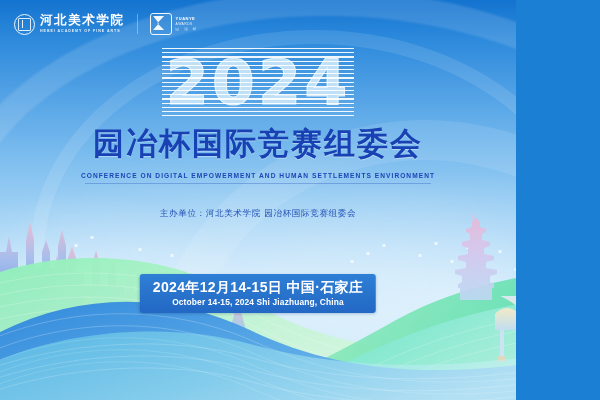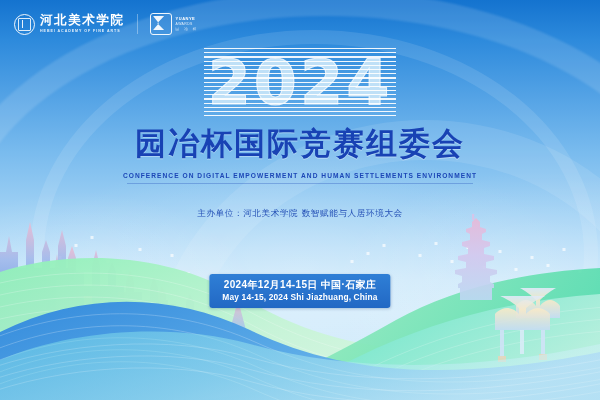--- a/index.html
+++ b/index.html
@@ -2,21 +2,21 @@
 <html><head>
 <meta charset="utf-8">
 <style>
   html,body{margin:0;padding:0;}
   body{
     width:600px;height:400px;overflow:hidden;
     font-family:"Liberation Sans","DejaVu Sans",sans-serif;
     background:#1b7fd4;
   }
   #poster{
-    position:relative;width:600px;height:400px;overflow:hidden;
+    position:relative;width:516px;height:400px;overflow:hidden;
     background:linear-gradient(180deg,
       #1473cf 0%,
       #2d8adc 10%,
       #4e9fe4 22%,
       #79bbee 38%,
       #9ed0f4 52%,
       #b6ddf8 62%,
       #c7e6fa 70%,
       #cfeafb 78%,
       #cfe9fa 100%);
@@ -140,21 +140,21 @@
 
   
   .date-badge{
     position:absolute;left:50%;transform:translateX(-50%);top:274px;z-index:35;
     background:linear-gradient(180deg,#2f7fd6 0%,#2268c4 100%);
     border-radius:3px;
     padding:4px 13px 5px 13px;
     text-align:center;color:#ffffff;
     box-shadow:0 1px 3px rgba(10,50,110,0.25);
   }
-  .date-cn{font-size:10px;font-weight:700;letter-spacing:.35px;line-height:1.35;white-space:nowrap;}
+  .date-cn{font-size:14px;font-weight:700;letter-spacing:.35px;line-height:1.35;white-space:nowrap;}
   .date-en{font-size:8.4px;font-weight:700;letter-spacing:.15px;line-height:1.35;white-space:nowrap;}
 
   
   .scene{position:absolute;left:0;top:0;width:600px;height:400px;z-index:10;pointer-events:none;}
   .scene-front{z-index:20;}
 </style>
 </head>
 <body>
 
 <div id="poster">
@@ -298,21 +298,21 @@
     <span class="year">
       <span>2024</span>
       <span class="stripes"></span>
     </span>
   </div>
 
   <div class="title">园冶杯国际竞赛组委会</div>
   <div class="subtitle">CONFERENCE ON DIGITAL EMPOWERMENT AND HUMAN SETTLEMENTS ENVIRONMENT</div>
   <div class="subrule"></div>
 
-  <div class="organizer">主办单位：河北美术学院  数智赋能与人居环境大会</div>
+  <div class="organizer">主办单位：河北美术学院  园冶杯国际竞赛组委会</div>
 
   <svg class="scene scene-front" viewBox="0 0 600 400" preserveAspectRatio="none">
     <defs>
       <linearGradient id="hillGreenA" x1="0" y1="0" x2="1" y2="0.6">
         <stop offset="0%" stop-color="#8ff0b8"></stop>
         <stop offset="55%" stop-color="#c6f4d6"></stop>
         <stop offset="100%" stop-color="#dff7e6"></stop>
       </linearGradient>
       <linearGradient id="hillBlue" x1="0" y1="0" x2="1" y2="0.5">
         <stop offset="0%" stop-color="#2f86dd"></stop>
@@ -421,16 +421,16 @@
     <path fill="url(#hillCyan)" opacity="0.55" d="M600,400 L600,344 C 470,372 350,372 250,344 C 170,322 70,330 0,360 L0,400 Z"></path>
     <g stroke="#ffffff" stroke-width="0.6" opacity="0.30" fill="none">
       <path d="M-20,372 C 60,342 170,334 252,358 C 352,386 472,386 620,356"></path>
       <path d="M-20,384 C 60,354 170,346 252,370 C 352,398 472,398 620,368"></path>
       <path d="M-20,396 C 60,366 170,358 252,382 C 352,410 472,410 620,380"></path>
     </g>
   </svg>
 
   <div class="date-badge">
     <div class="date-cn">2024年12月14-15日  中国·石家庄</div>
-    <div class="date-en">May 14-15, 2024 Shi Jiazhuang, China</div>
+    <div class="date-en">October 14-15, 2024 Shi Jiazhuang, China</div>
   </div>
 
 </div>
 
 </body></html>

